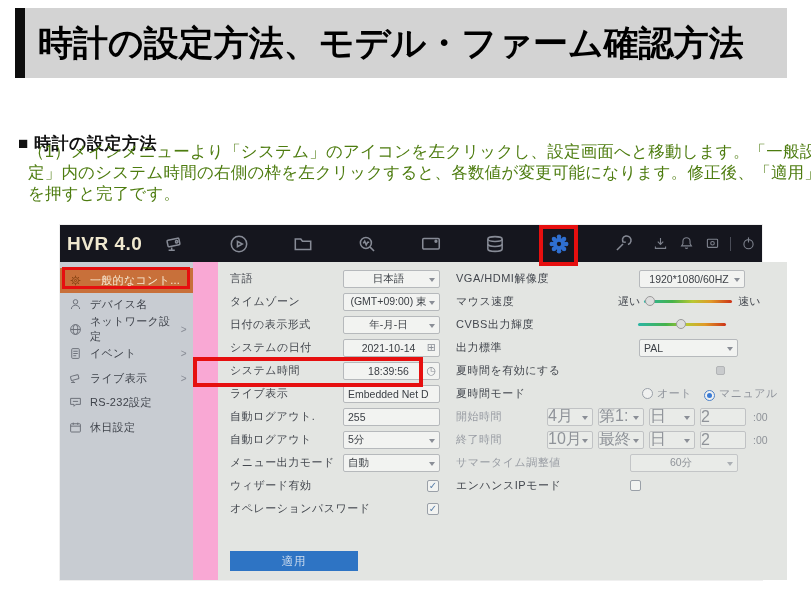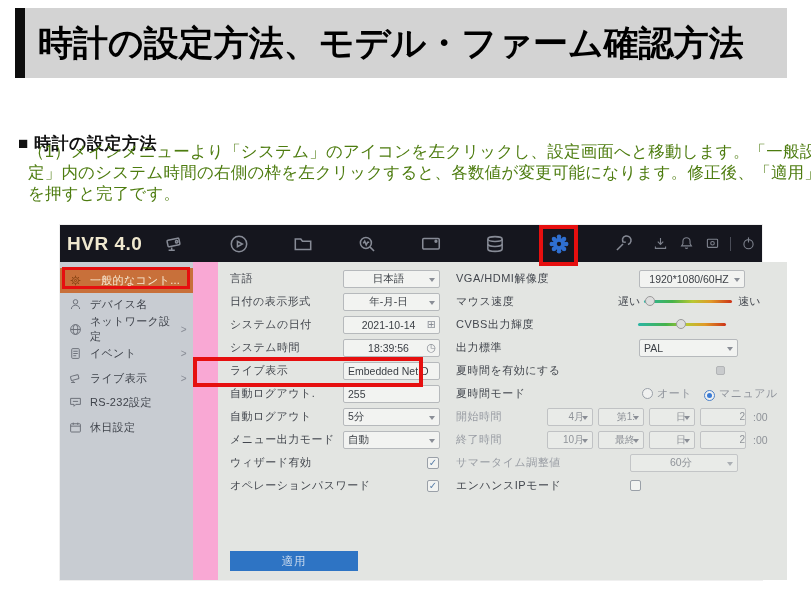--- a/index.html
+++ b/index.html
@@ -61,21 +61,21 @@
   .checkbox.empty { width: 11px; height: 11px; }
 
   .radio { width: 11px; height: 11px; border-radius: 50%; border: 1px solid #9aa0a8; background: #f0f1f0; position: relative; flex: 0 0 auto; }
   .radio.sel { border-color: #4a80c8; }
   .radio.sel .dot { position: absolute; left: 2px; top: 2px; width: 5px; height: 5px; border-radius: 50%; background: #3a7bd5; }
   .radio-lbl { font-size: 11px; color: #8f939b; margin-left: 4px; letter-spacing: 0.5px; }
 
   .slider { position: relative; width: 88px; height: 3px; border-radius: 2px; background: linear-gradient(90deg,#2ab5a5 0%,#45b24a 32%,#b8c832 55%,#e09a28 76%,#cc3318 100%); }
   .knob { position: absolute; top: -4px; width: 10px; height: 10px; border-radius: 50%; background: #dddddd; border: 1px solid #9a9a9a; }
 
-  .mini { position: relative; width: 46px; height: 18px; margin-right: 5px; background: #e9ebe8; border: 1px solid #c0c2c4; border-radius: 2px; font-size: 10px; color: #8f9399; display: flex; align-items: center; justify-content: flex-end; padding-right: 8px; white-space: nowrap; overflow: hidden; }
+  .mini { position: relative; width: 46px; height: 18px; margin-right: 5px; background: #e9ebe8; border: 1px solid #c0c2c4; border-radius: 2px; font-size: 16px; color: #8f9399; display: flex; align-items: center; justify-content: flex-start; padding-right: 8px; white-space: nowrap; overflow: hidden; }
   .mini.noarrow { padding-right: 0; }
   .suffix { font-size: 10.5px; color: #8f9399; margin-left: 2px; }
 
   .apply-btn { position: absolute; left: 12px; top: 289px; width: 128px; height: 20px; background: #2e74c4; color: #cddcee; font-size: 11.5px; letter-spacing: 1px; display: flex; align-items: center; justify-content: center; border: none; cursor: pointer; }
 
   
   .ann { position: absolute; border: 4px solid #e60f0f; pointer-events: none; z-index: 5; }
   .ann.thin { border-width: 3px; }
   .ann-gear { left: 479px; top: 0px; width: 39px; height: 41px; }
   .ann-sidebar { left: 2px; top: 42px; width: 128px; height: 22px; }
@@ -263,20 +263,27 @@
 
       <div class="col-left">
         <div class="row">
           <span class="lbl">言語</span>
           <div class="ctl">
               <span>日本語</span>
               <i class="dd"></i>
             </div>
         </div>
         <div class="row">
+          <span class="lbl">タイムゾーン</span>
+          <div class="ctl">
+              <span>(GMT+09:00) 東</span>
+              <i class="dd"></i>
+            </div>
+        </div>
+        <div class="row">
           <span class="lbl">日付の表示形式</span>
           <div class="ctl">
               <span>年-月-日</span>
               <i class="dd"></i>
             </div>
         </div>
         <div class="row">
           <span class="lbl">システムの日付</span>
           <div class="ctl">
               <span>2021-10-14</span>

